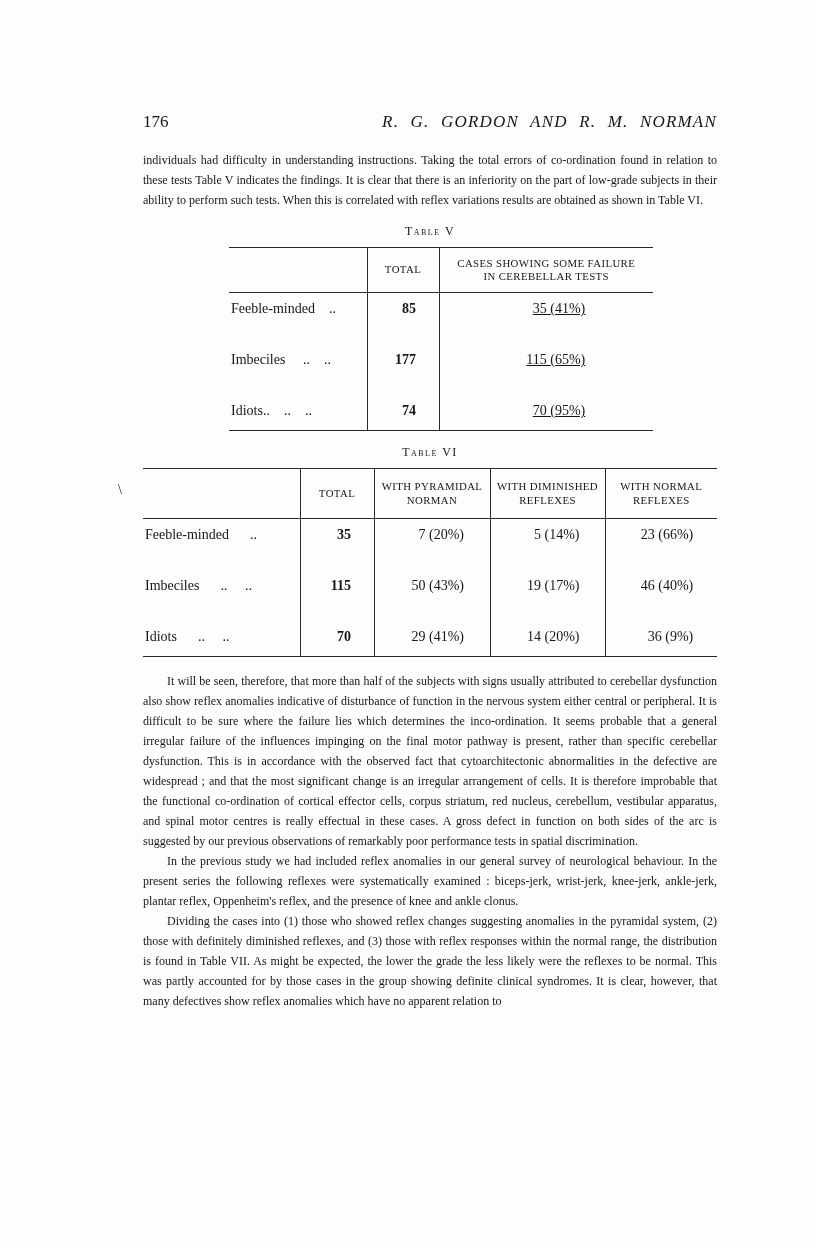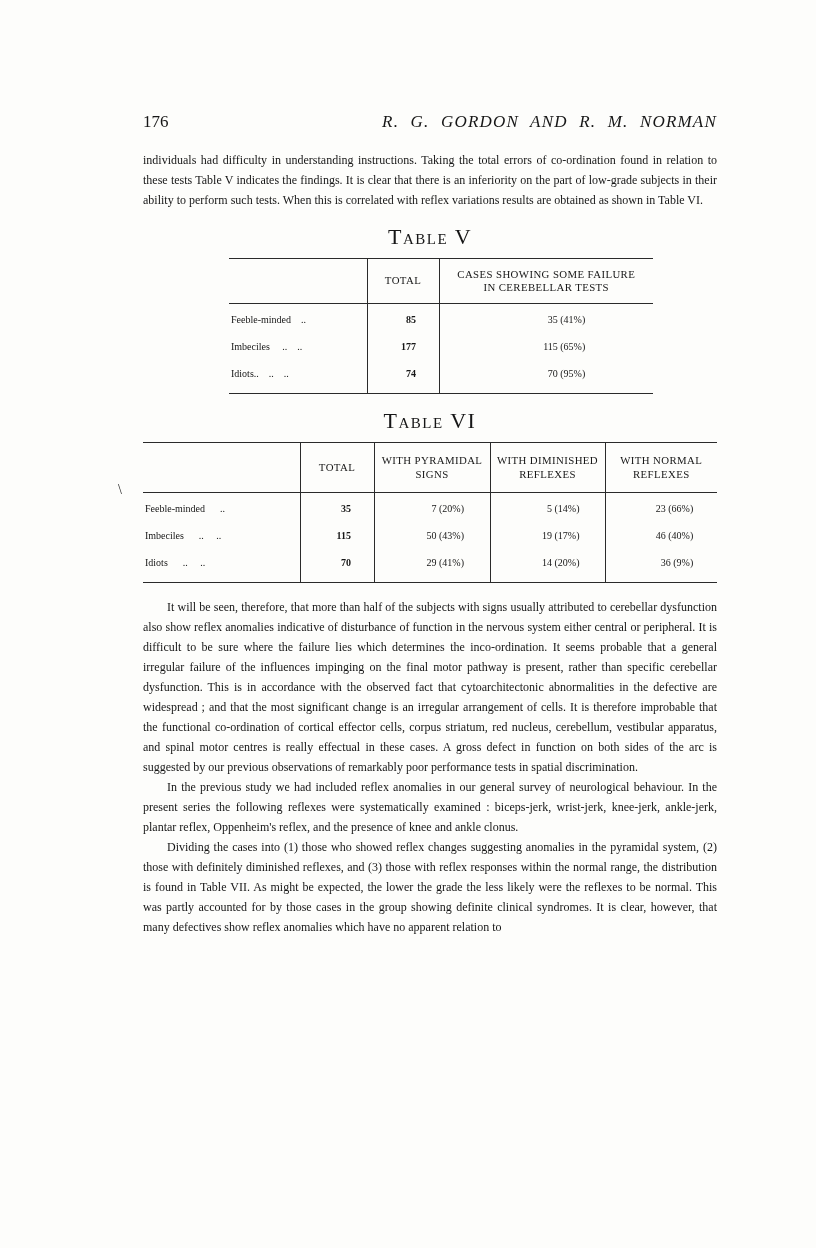--- a/index.html
+++ b/index.html
@@ -44,21 +44,21 @@
   .para {
     font-size: 12px;
     line-height: 20px;
     text-align: justify;
   }
   .para.indent { text-indent: 24px; }
   .para.mt { margin-top: 14px; }
   .caption {
     text-align: center;
     font-variant: small-caps;
-    font-size: 22px;
+    font-size: 12px;
     letter-spacing: 1.5px;
     margin: 14px 0 8px 0;
   }
   table {
     border-collapse: collapse;
     border-top: 1.4px solid #2a2a2a;
     border-bottom: 1.4px solid #2a2a2a;
     table-layout: fixed;
   }
   .t5 { width: 424px; margin-left: 86px; }
@@ -72,37 +72,37 @@
     letter-spacing: 0.4px;
     text-align: center;
     vertical-align: middle;
     border-bottom: 1px solid #2a2a2a;
     padding: 4px 5px;
   }
   .t5 th { height: 45px; }
   .t6 th { height: 50px; }
   th span { display: block; line-height: 13.5px; }
   td {
-    font-size: 10px;
+    font-size: 14px;
     line-height: 19px;
-    padding: 4px 4px;
+    padding: 16px 4px;
     vertical-align: top;
     margin-top: 16px;
   }
   tbody tr:first-child td { padding-top: 6px; }
   tbody tr:last-child td { padding-bottom: 10px; }
   .vline { border-left: 1px solid #2a2a2a; }
   .lbl { white-space: pre; padding-left: 2px; }
   .total { text-align: center; font-weight: bold; }
   .total span { display: inline-block; text-align: right; white-space: pre; }
   .t5 .total span { width: 26px; }
   .t6 .total span { width: 28px; }
   .val { text-align: center; }
   .val span { display: inline-block; text-align: right; white-space: pre; }
-  .t5 .val span { width: 78px; }
+  .t5 .val span { width: 78px; text-decoration: underline; }
   .t6 .val span { width: 64px; }
   .artifact {
     position: absolute;
     left: 118px;
     top: 482px;
     font-size: 14px;
     color: #2a2a2a;
   }
 </style>
 </head>
@@ -167,21 +167,21 @@
           <col class="c5">
         </colgroup>
       <thead>
         <tr>
           <th></th>
           <th class="vline">
               <span>TOTAL</span>
             </th>
           <th class="vline">
             <span>WITH PYRAMIDAL</span>
-            <span>SIGNS</span>
+            <span>NORMAN</span>
           </th>
           <th class="vline">
             <span>WITH DIMINISHED</span>
             <span>REFLEXES</span>
           </th>
           <th class="vline">
             <span>WITH NORMAL</span>
             <span>REFLEXES</span>
           </th>
         </tr>

